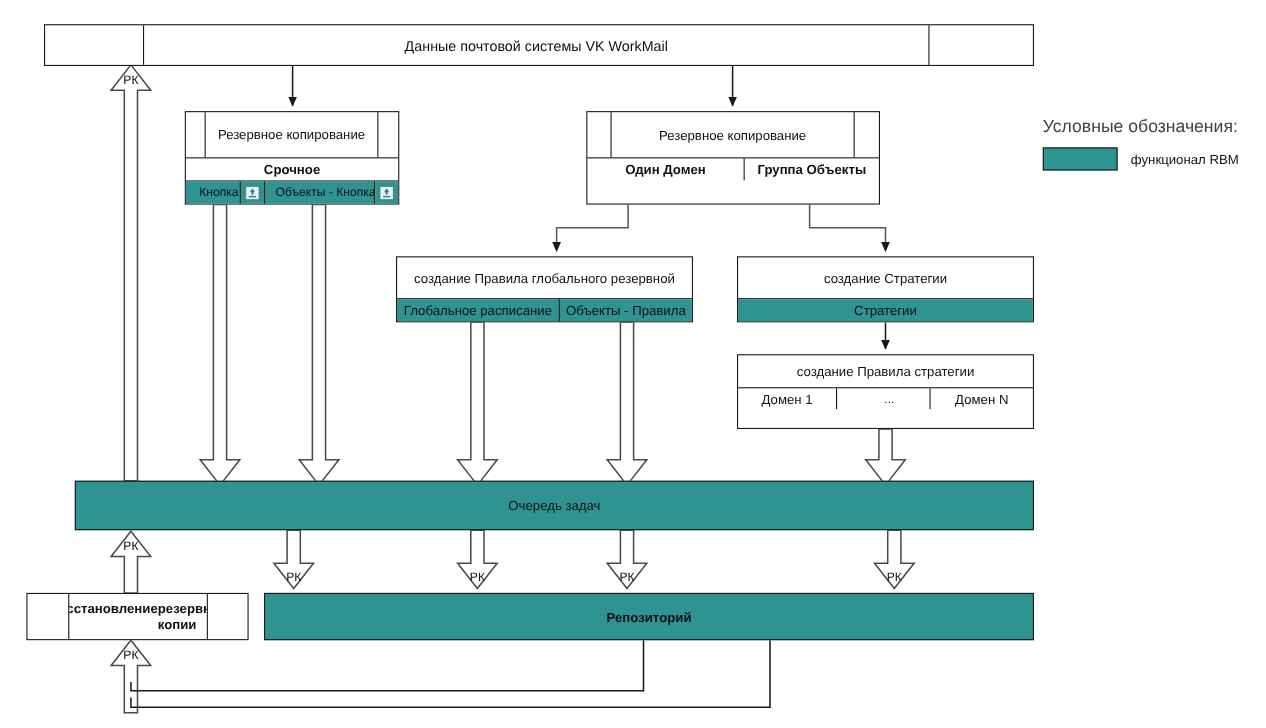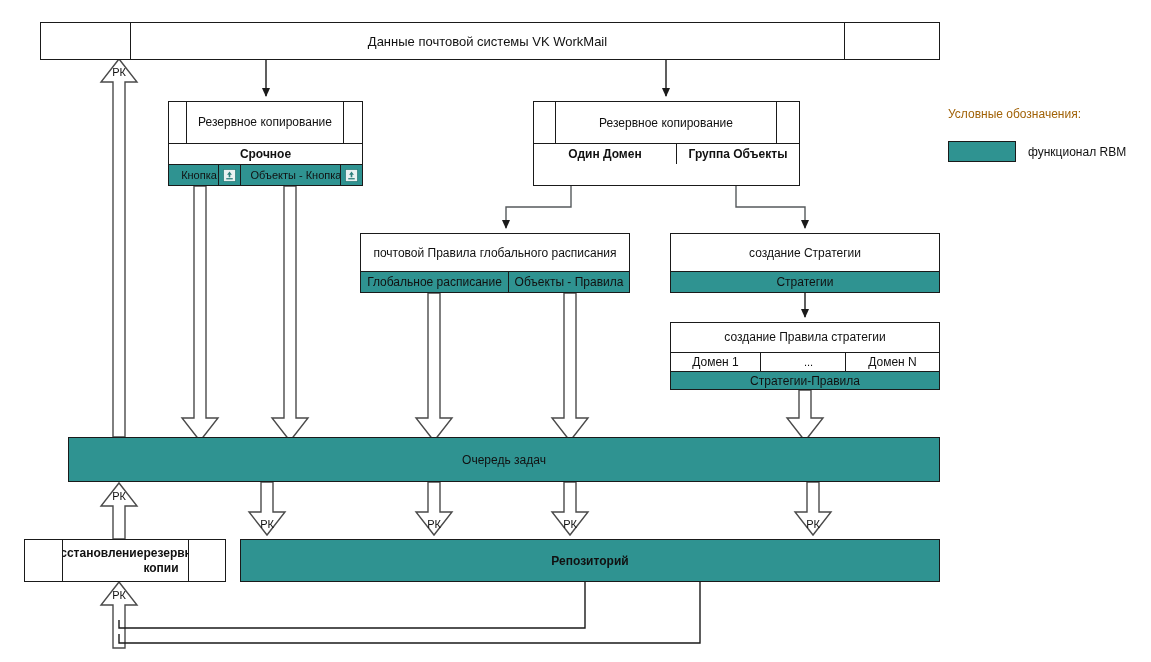--- a/index.html
+++ b/index.html
@@ -125,24 +125,24 @@
   }
 
   
   #legend{
     position:absolute;
     left:948px;top:107px;
     width:200px;
     z-index:3;
   }
   #legend .legend-title{
-    font-size:12px;
-    color:#a16207;
+    font-size:16px;
+    color:#404040;
     white-space:nowrap;
-    margin-bottom:20px;
+    margin-bottom:9px;
   }
   #legend .legend-row{
     display:flex;
     align-items:center;
   }
   #legend .swatch{
     width:68px;height:21px;
     background:#2f9391;
     border:1px solid #1a1a1a;
     box-sizing:border-box;
@@ -286,21 +286,21 @@
       <div class="cell e3"></div>
     </div>
     <div class="row r3 div-t">
       <div class="cell d1 div-r bold t12">Один Домен</div>
       <div class="cell d2 bold t12">Группа Объекты</div>
     </div>
   </div>
 
   <div class="node" id="node-globalrule">
     <div class="row r1">
-      <div class="cell t12" style="width:100%;">почтовой Правила глобального расписания</div>
+      <div class="cell t12" style="width:100%;">создание Правила глобального резервной</div>
     </div>
     <div class="row r2 div-t">
       <div class="cell g1 teal div-r t12">Глобальное расписание</div>
       <div class="cell g2 teal t12">Объекты - Правила</div>
     </div>
   </div>
 
   <div class="node" id="node-strategy">
     <div class="row r1">
       <div class="cell t12" style="width:100%;">создание Стратегии</div>
@@ -311,23 +311,20 @@
   </div>
 
   <div class="node" id="node-stratrule">
     <div class="row r1">
       <div class="cell t12" style="width:100%;">создание Правила стратегии</div>
     </div>
     <div class="row r2 div-t">
       <div class="cell s1 div-r t12">Домен 1</div>
       <div class="cell s2 div-r t11">...</div>
       <div class="cell s3 t12">Домен N</div>
-    </div>
-    <div class="row r3 div-t">
-      <div class="cell teal t12" style="width:100%;">Стратегии-Правила</div>
     </div>
   </div>
 
   <div class="node teal" id="node-queue">
     <div class="row r1">
       <div class="cell t12" style="width:100%;">Очередь задач</div>
     </div>
   </div>
 
   <div class="node teal" id="node-repo">

